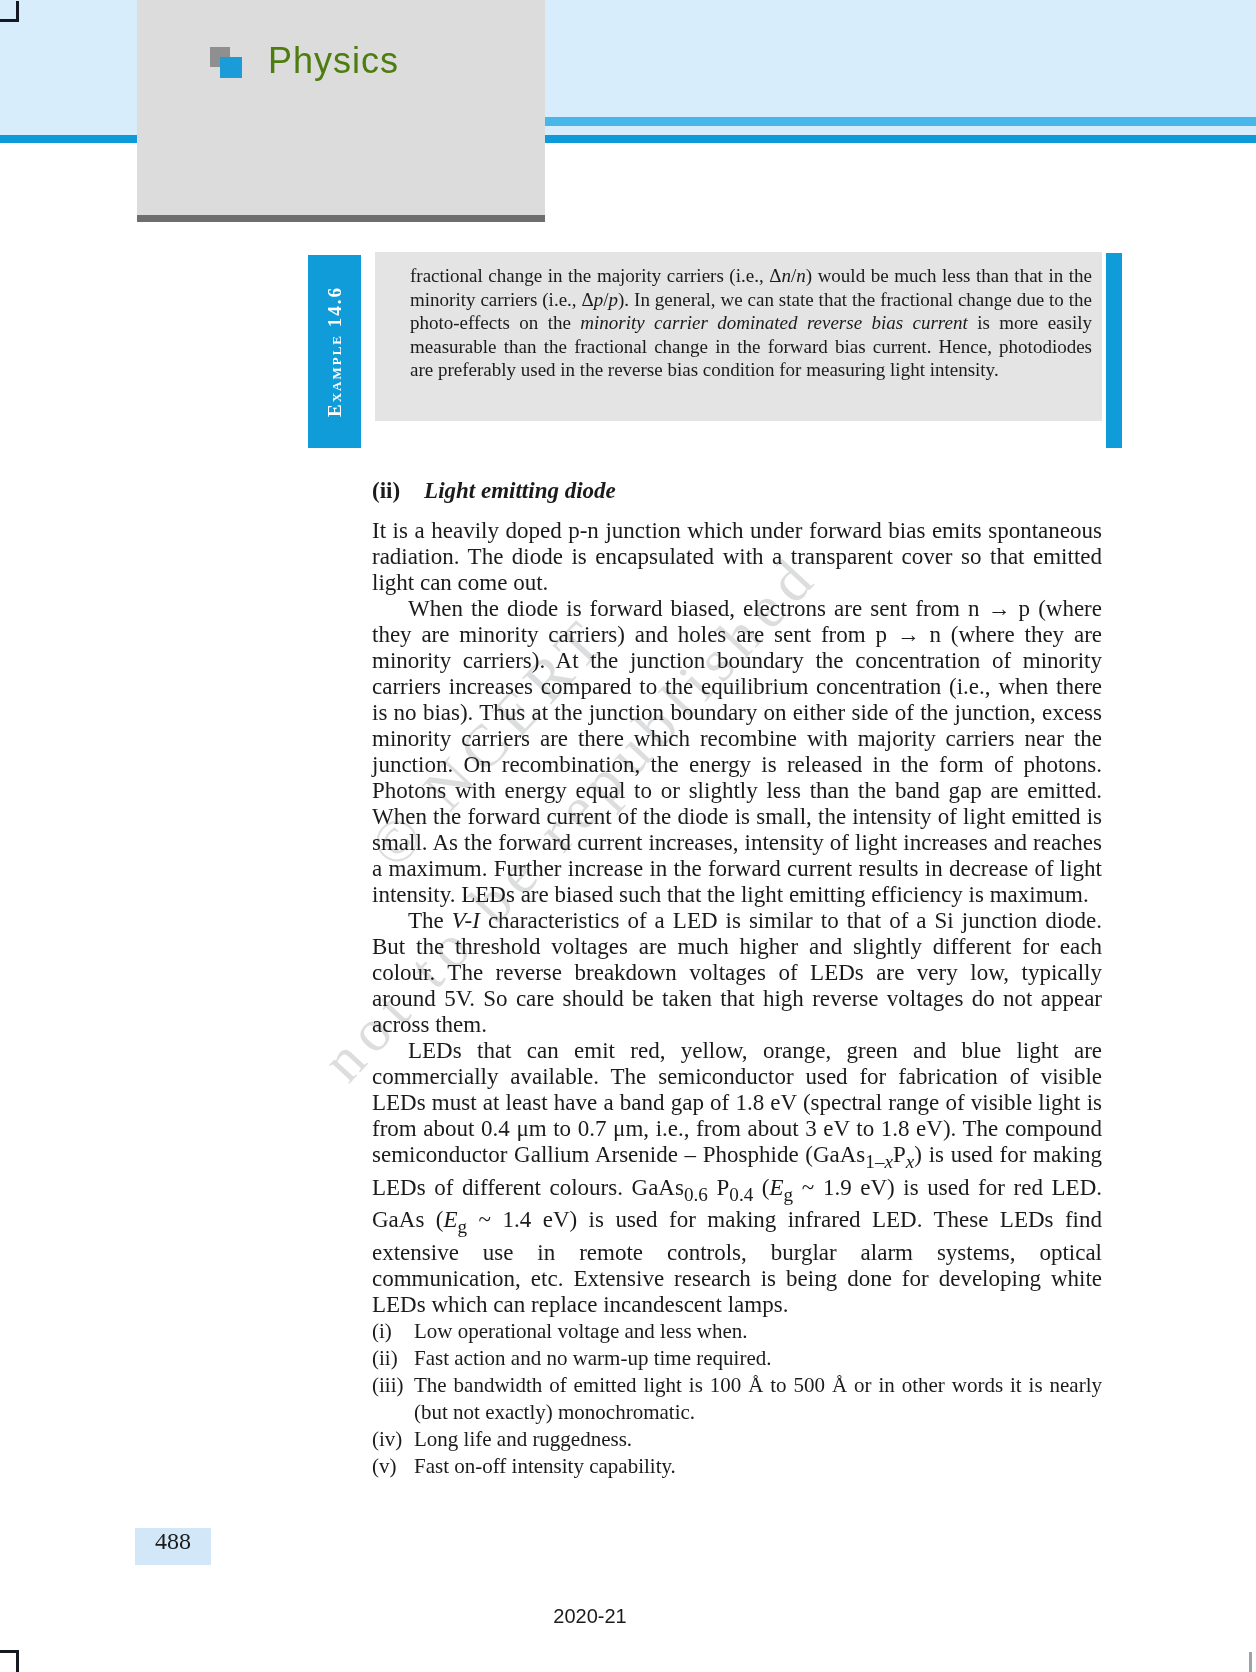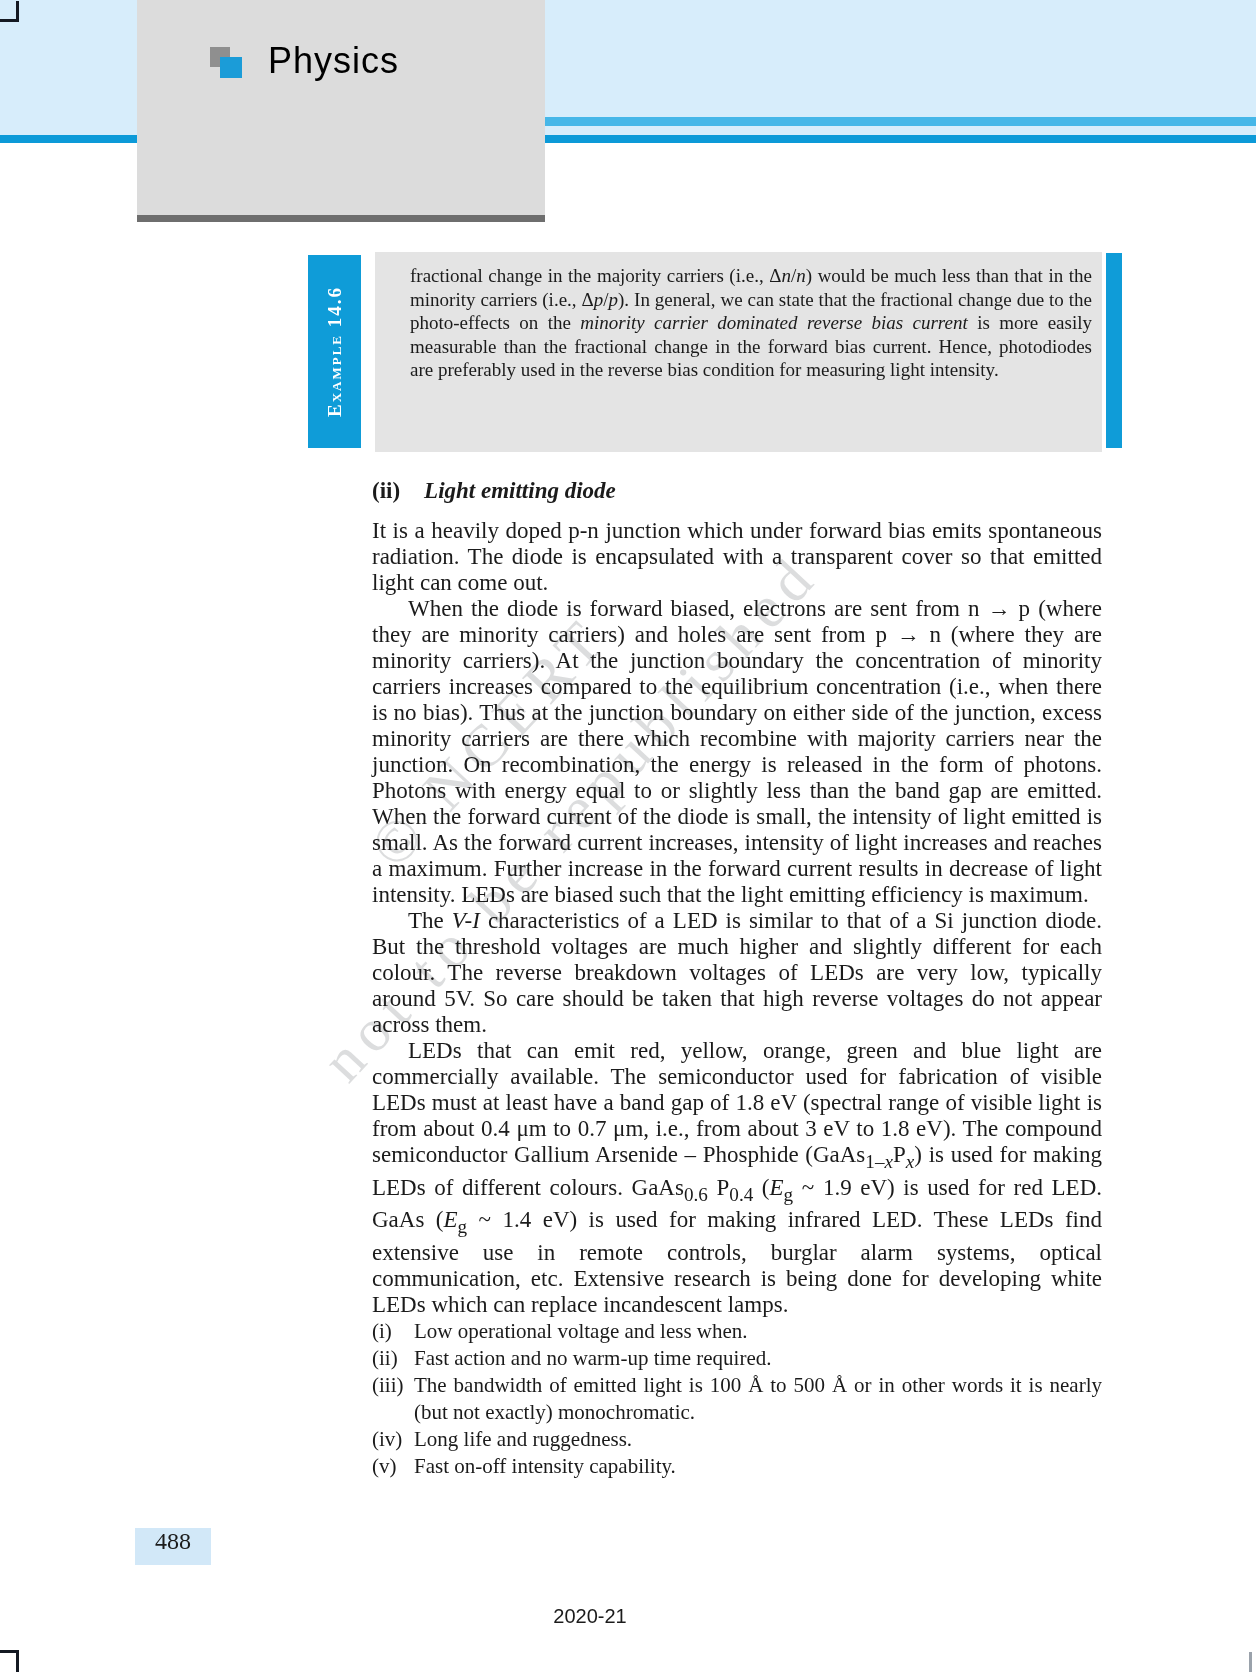--- a/index.html
+++ b/index.html
@@ -16,21 +16,21 @@
 
   
   .gray-panel { position:absolute; left:137px; top:0; width:408px; height:222px; background:#dcdcdc; }
   .panel-bottom-bar { position:absolute; left:0; bottom:0; width:100%; height:7px; background:#6e6e6e; }
   .logo { position:absolute; left:73px; top:47px; width:32px; height:32px; }
   .logo .sq-gray { position:absolute; left:0; top:0; width:20px; height:20px; background:#8f8f8f; }
   .logo .sq-blue { position:absolute; left:10px; top:10px; width:22px; height:21px; background:#1b9cd8; }
   .physics-title {
     position:absolute; left:131px; top:40px;
     font-family:"Liberation Sans", sans-serif; font-size:36px; font-weight:500;
-    color:#000000; letter-spacing:1px;
+    color:#4d7c0f; letter-spacing:1px;
   }
 
   
   .crop-tl { position:absolute; left:0; top:1px; width:16px; height:18px;
     border-right:3px solid #141922; border-bottom:3px solid #141922; }
   .crop-bl { position:absolute; left:0; top:1650px; width:16px; height:20px;
     border-right:3px solid #141922; border-top:3px solid #141922; }
   .crop-br { position:absolute; left:1249px; top:1652px; width:3px; height:20px; background:#9aa2ab; }
 
   
@@ -45,21 +45,21 @@
   .example-label-bar {
     position:absolute; left:308px; top:255px; width:53px; height:193px;
     background:#0f9cd8; display:flex; align-items:center; justify-content:center;
   }
   .example-label {
     writing-mode:vertical-rl; transform:rotate(180deg);
     color:#ffffff; font-weight:bold; font-variant:small-caps;
     font-size:19px; letter-spacing:2px; white-space:nowrap;
   }
   .example-box {
-    position:absolute; left:375px; top:252px; width:727px; height:200px;
+    position:absolute; left:375px; top:252px; width:727px; height:169px;
     background:#e4e4e4; box-sizing:border-box; padding:12px 10px 0 35px;
     z-index:1;
   }
   .example-text { font-size:19px; line-height:23.5px; text-align:justify; color:#1b1b1b; }
   .example-strip { position:absolute; left:1106px; top:253px; width:16px; height:195px; background:#0f9cd8; }
 
   
   .content { position:absolute; left:372px; top:478px; width:730px; z-index:1; }
   .section-heading { font-size:23px; font-weight:bold; margin:0 0 14px 0; }
   .section-heading .h-title { font-style:italic; margin-left:24px; }

